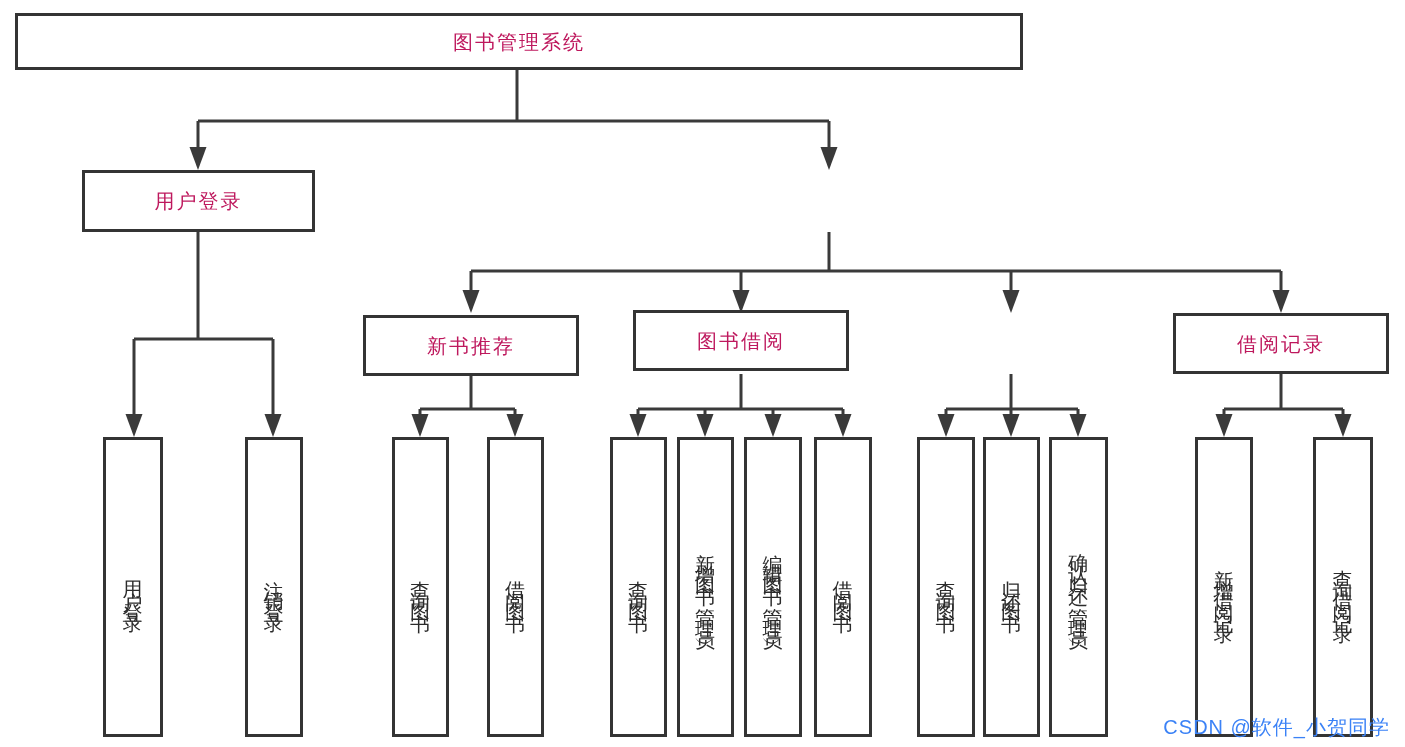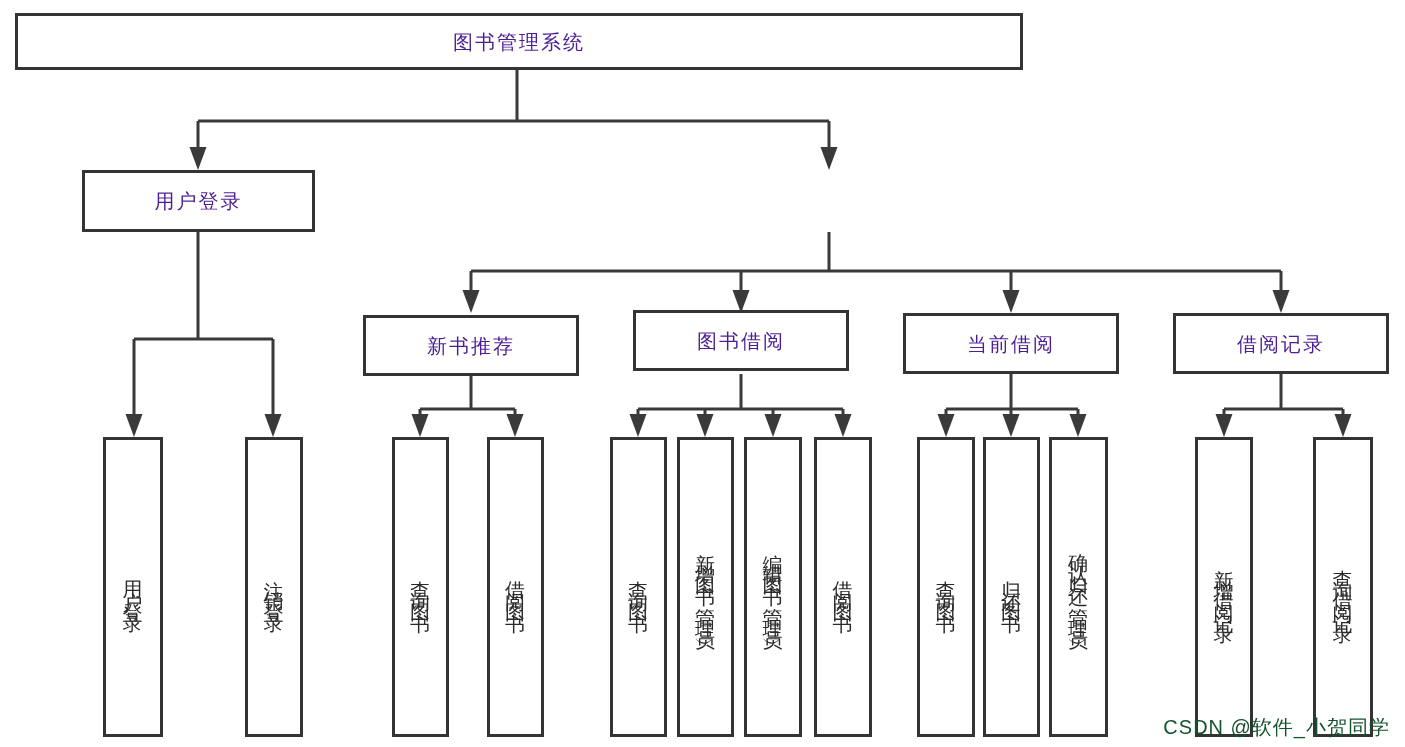--- a/index.html
+++ b/index.html
@@ -10,36 +10,36 @@
     font-family:"Liberation Sans", sans-serif;
     overflow:hidden;
   }
   #connectors{position:absolute;left:0;top:0;z-index:1;}
   .hnode{
     position:absolute;box-sizing:border-box;z-index:2;
     border:3px solid #343434;background:#ffffff;
     display:flex;align-items:center;justify-content:center;
   }
   .htext{
-    font-size:20px;letter-spacing:2px;color:#4c1d95;
+    font-size:20px;letter-spacing:2px;color:#be185d;
     white-space:nowrap;line-height:1;
   }
   .vnode{
     position:absolute;box-sizing:border-box;z-index:2;
     border:3px solid #343434;background:#ffffff;
     display:flex;align-items:center;justify-content:center;
   }
   .vtext{
     writing-mode:vertical-rl;text-orientation:mixed;
     font-size:20px;letter-spacing:11px;color:#2b2b2b;
     line-height:1;
   }
   #watermark{
     position:absolute;z-index:5;right:15px;top:714px;
-    font-size:20px;color:#14532d;letter-spacing:1px;white-space:nowrap;
+    font-size:20px;color:#3b82f6;letter-spacing:1px;white-space:nowrap;
   }
 </style>
 </head>
 <body>
 
 <div id="canvas">
 
   <svg id="connectors" width="1405" height="747" viewBox="0 0 1405 747">
     <path fill="none" stroke="#3a3a3a" stroke-width="3" d="
       M517,70 V121 M198,121 H829 M198,121 V150 M829,121 V150
@@ -82,23 +82,20 @@
   <div class="hnode" style="left:82px;top:170px;width:233px;height:62px">
     <span class="htext">用户登录</span>
   </div>
 
   <div class="hnode" style="left:363px;top:315px;width:216px;height:61px">
     <span class="htext">新书推荐</span>
   </div>
   <div class="hnode" style="left:633px;top:310px;width:216px;height:61px">
     <span class="htext">图书借阅</span>
   </div>
-  <div class="hnode" style="left:903px;top:313px;width:216px;height:61px">
-    <span class="htext">当前借阅</span>
-  </div>
   <div class="hnode" style="left:1173px;top:313px;width:216px;height:61px">
     <span class="htext">借阅记录</span>
   </div>
 
   <div class="vnode" style="left:103px;top:437px;width:60px;height:300px">
     <span class="vtext">用户登录</span>
   </div>
   <div class="vnode" style="left:245px;top:437px;width:58px;height:300px">
     <span class="vtext">注销登录</span>
   </div>

